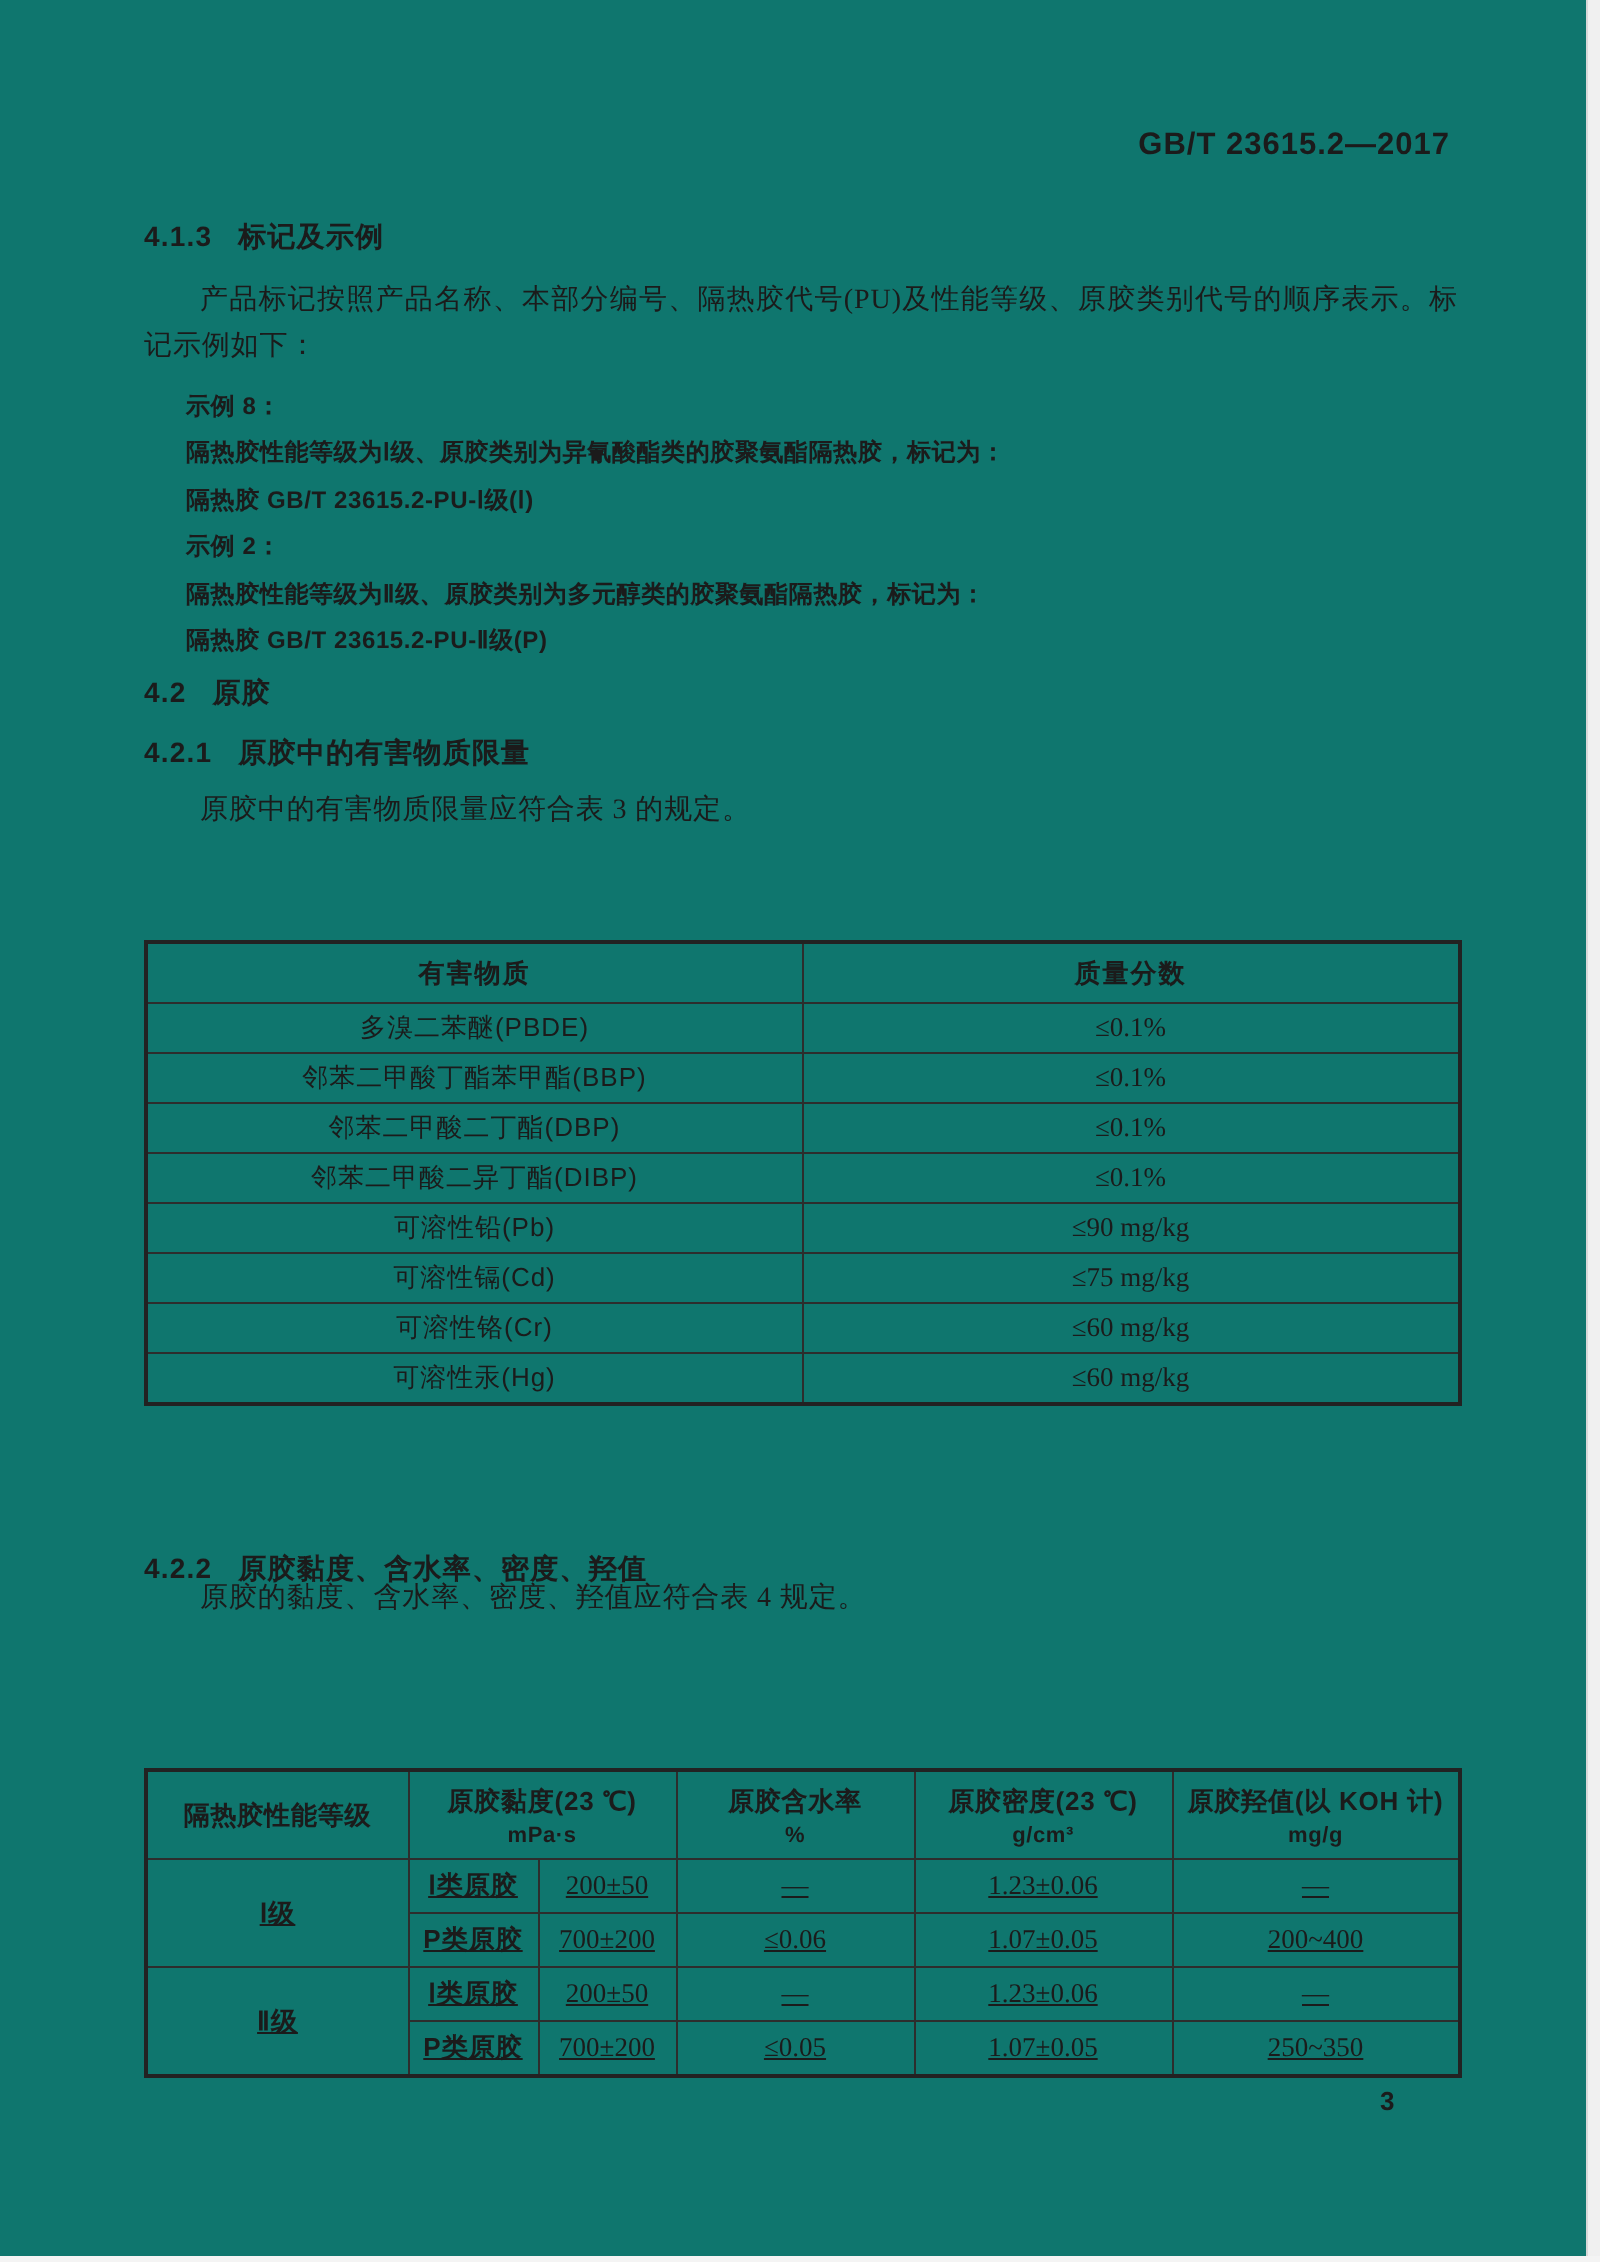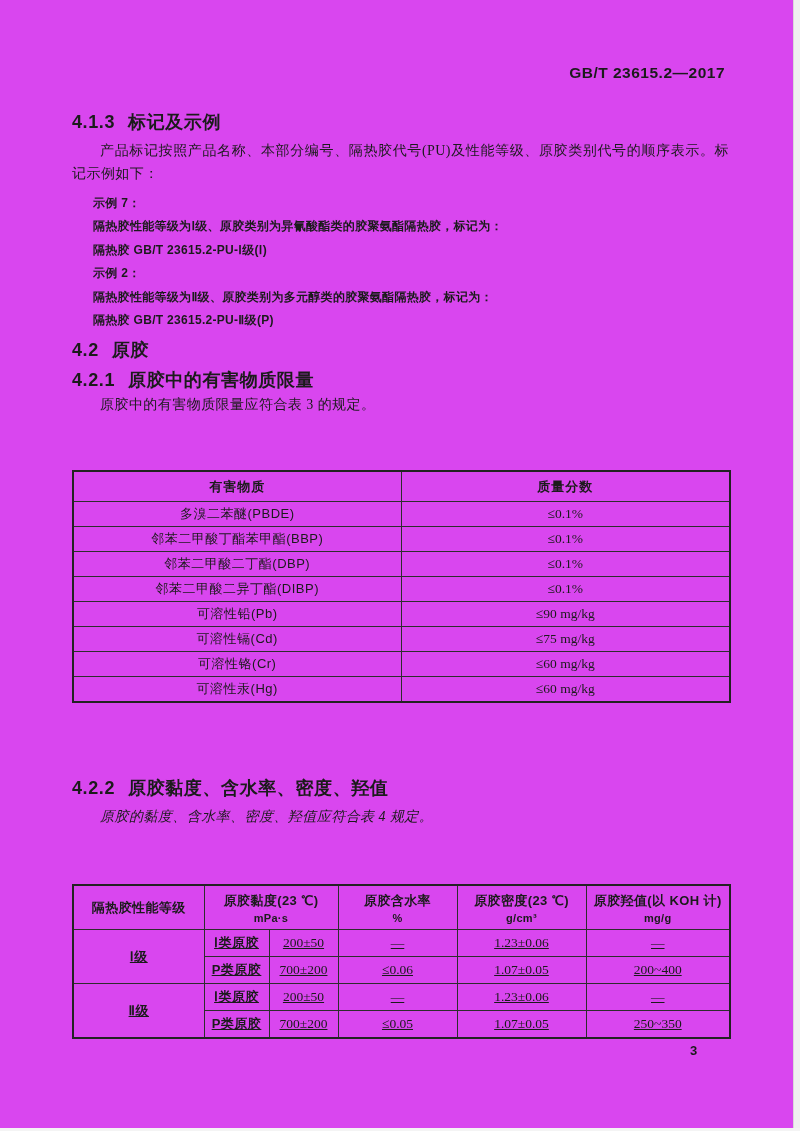--- a/index.html
+++ b/index.html
@@ -3,56 +3,56 @@
 <meta charset="utf-8">
 <style>
   html,body{margin:0;padding:0;}
   body{
     width:800px;height:1131px;
     background:#fdfdfd;
     font-family:"Liberation Serif", serif;
     color:#1b1b1b;
     overflow:hidden;
   }
-  .page{position:relative;width:800px;height:1131px;background:#d946ef;}
+  .page{position:relative;width:800px;height:1131px;background:#0f766e;}
   .scan-edge-right{
     position:absolute;right:0;top:0;width:6px;height:1131px;
     background:#f0f0f0;border-left:1px solid #d9d9d9;
   }
   .scan-edge-bottom{
     position:absolute;left:0;bottom:0;width:800px;height:3px;
     background:#f4f4f4;
   }
   .std-code{
     position:absolute;top:64px;right:75px;
     font-family:"Liberation Sans", sans-serif;
     font-weight:bold;font-size:15.5px;letter-spacing:0.5px;
   }
   .heading{
     position:absolute;left:72px;
     font-family:"Liberation Sans", sans-serif;
-    font-weight:bold;font-size:18px;letter-spacing:0.6px;
+    font-weight:bold;font-size:14px;letter-spacing:0.6px;
     white-space:nowrap;
   }
   .heading .ht{margin-left:13px;}
   .h413{top:110px;}
   .h42{top:338px;}
   .h421{top:368px;}
   .h422{top:776px;}
   .intro-para{
     position:absolute;left:72px;top:139px;width:657px;
     font-size:14px;line-height:23px;letter-spacing:0.45px;
     text-indent:28px;text-align:justify;
   }
   .body-line{
     position:absolute;left:100px;
     font-size:14px;letter-spacing:0.45px;white-space:nowrap;
   }
   .p421{top:396px;}
-  .p422{top:808px;font-style:italic;}
+  .p422{top:790px;}
   .examples{
     position:absolute;left:93px;top:193px;
     font-family:"Liberation Sans", sans-serif;
     font-size:12px;font-weight:600;letter-spacing:0.3px;
   }
   .examples div{height:23.4px;line-height:20px;white-space:nowrap;}
   .table-caption{
     position:absolute;left:72px;width:657px;text-align:center;
     font-family:"Liberation Sans", sans-serif;
     font-weight:bold;font-size:14px;letter-spacing:0.6px;
@@ -96,21 +96,21 @@
 
   <div class="std-code">GB/T 23615.2—2017</div>
 
   <div class="heading h413">
     <span>4.1.3</span><span class="ht">标记及示例</span>
   </div>
 
   <div class="intro-para">产品标记按照产品名称、本部分编号、隔热胶代号(PU)及性能等级、原胶类别代号的顺序表示。标记示例如下：</div>
 
   <div class="examples">
-    <div>示例 7：</div>
+    <div>示例 8：</div>
     <div>隔热胶性能等级为Ⅰ级、原胶类别为异氰酸酯类的胶聚氨酯隔热胶，标记为：</div>
     <div>隔热胶   GB/T 23615.2-PU-Ⅰ级(Ⅰ)</div>
     <div>示例 2：</div>
     <div>隔热胶性能等级为Ⅱ级、原胶类别为多元醇类的胶聚氨酯隔热胶，标记为：</div>
     <div>隔热胶   GB/T 23615.2-PU-Ⅱ级(P)</div>
   </div>
 
   <div class="heading h42">
     <span>4.2</span><span class="ht">原胶</span>
   </div>

